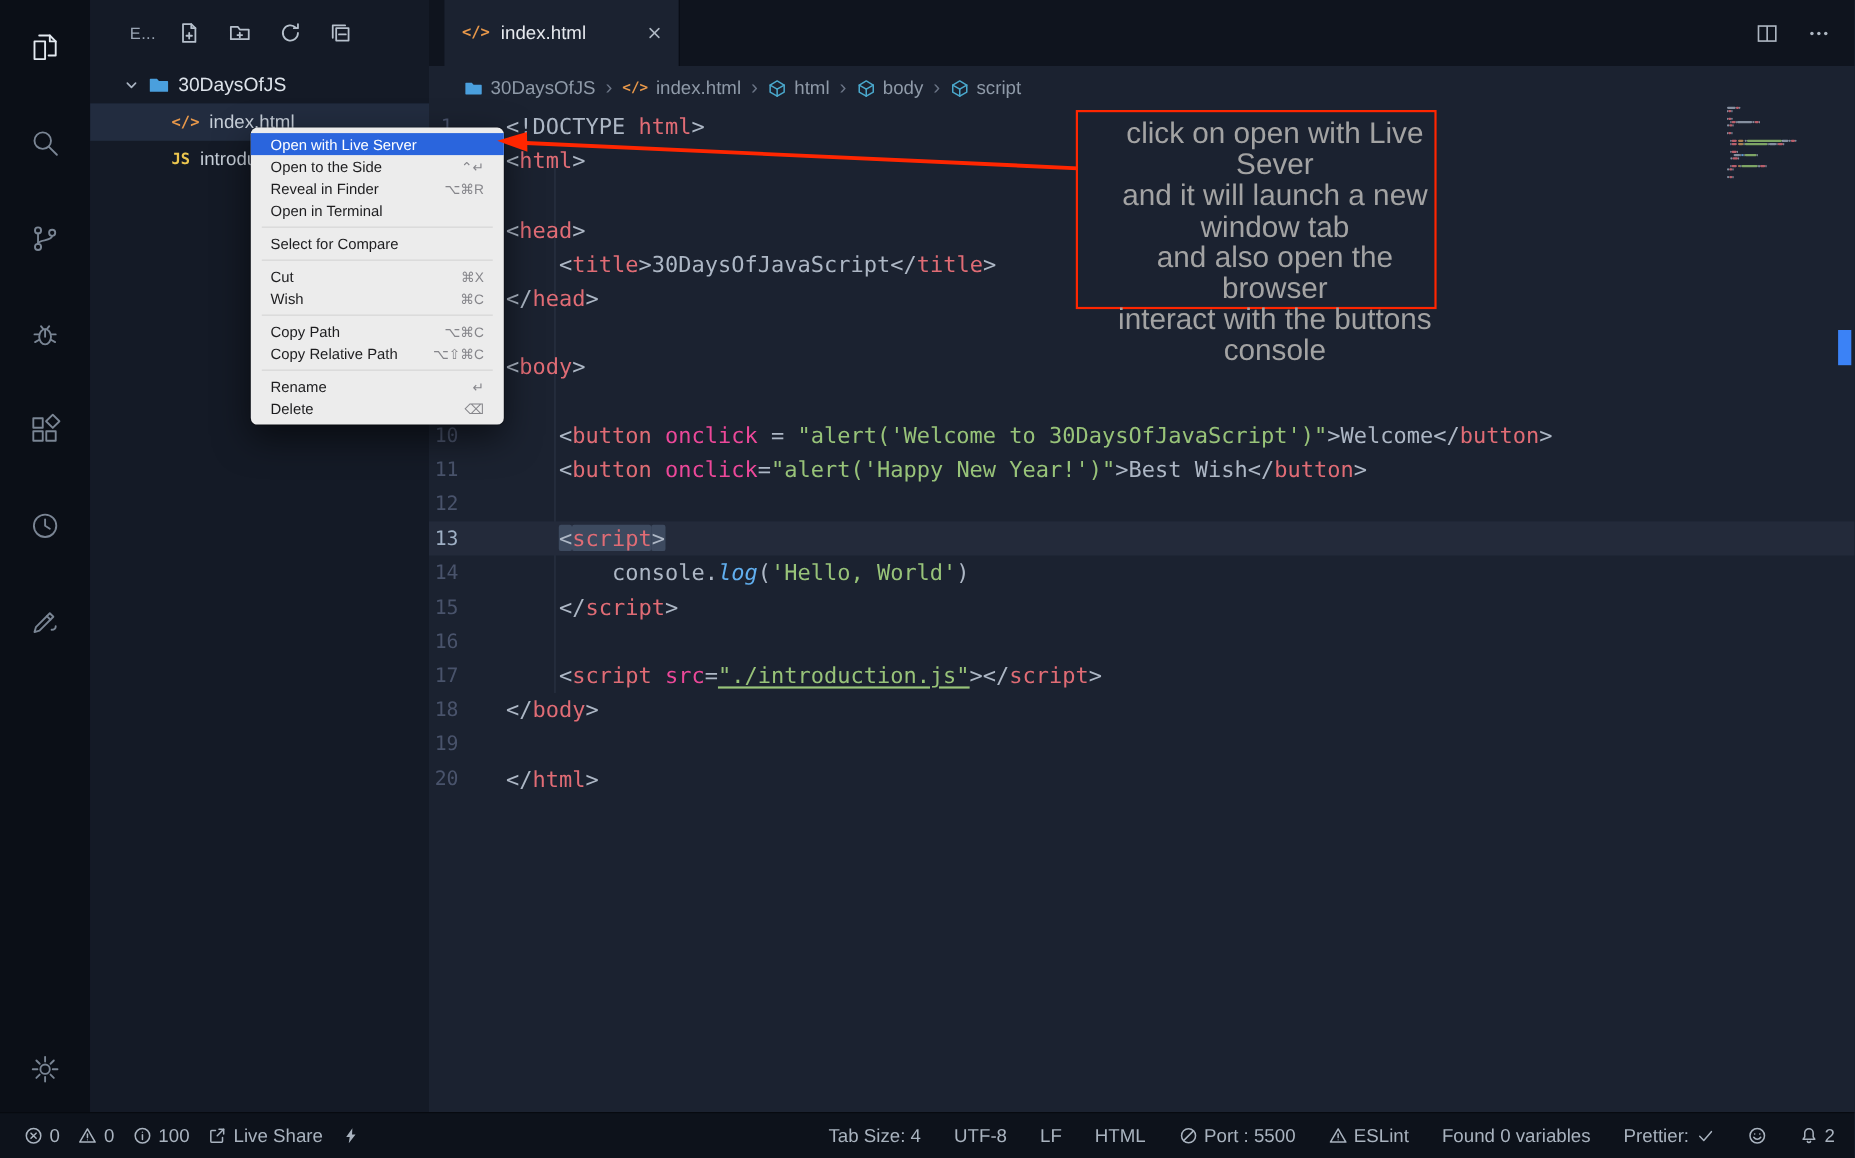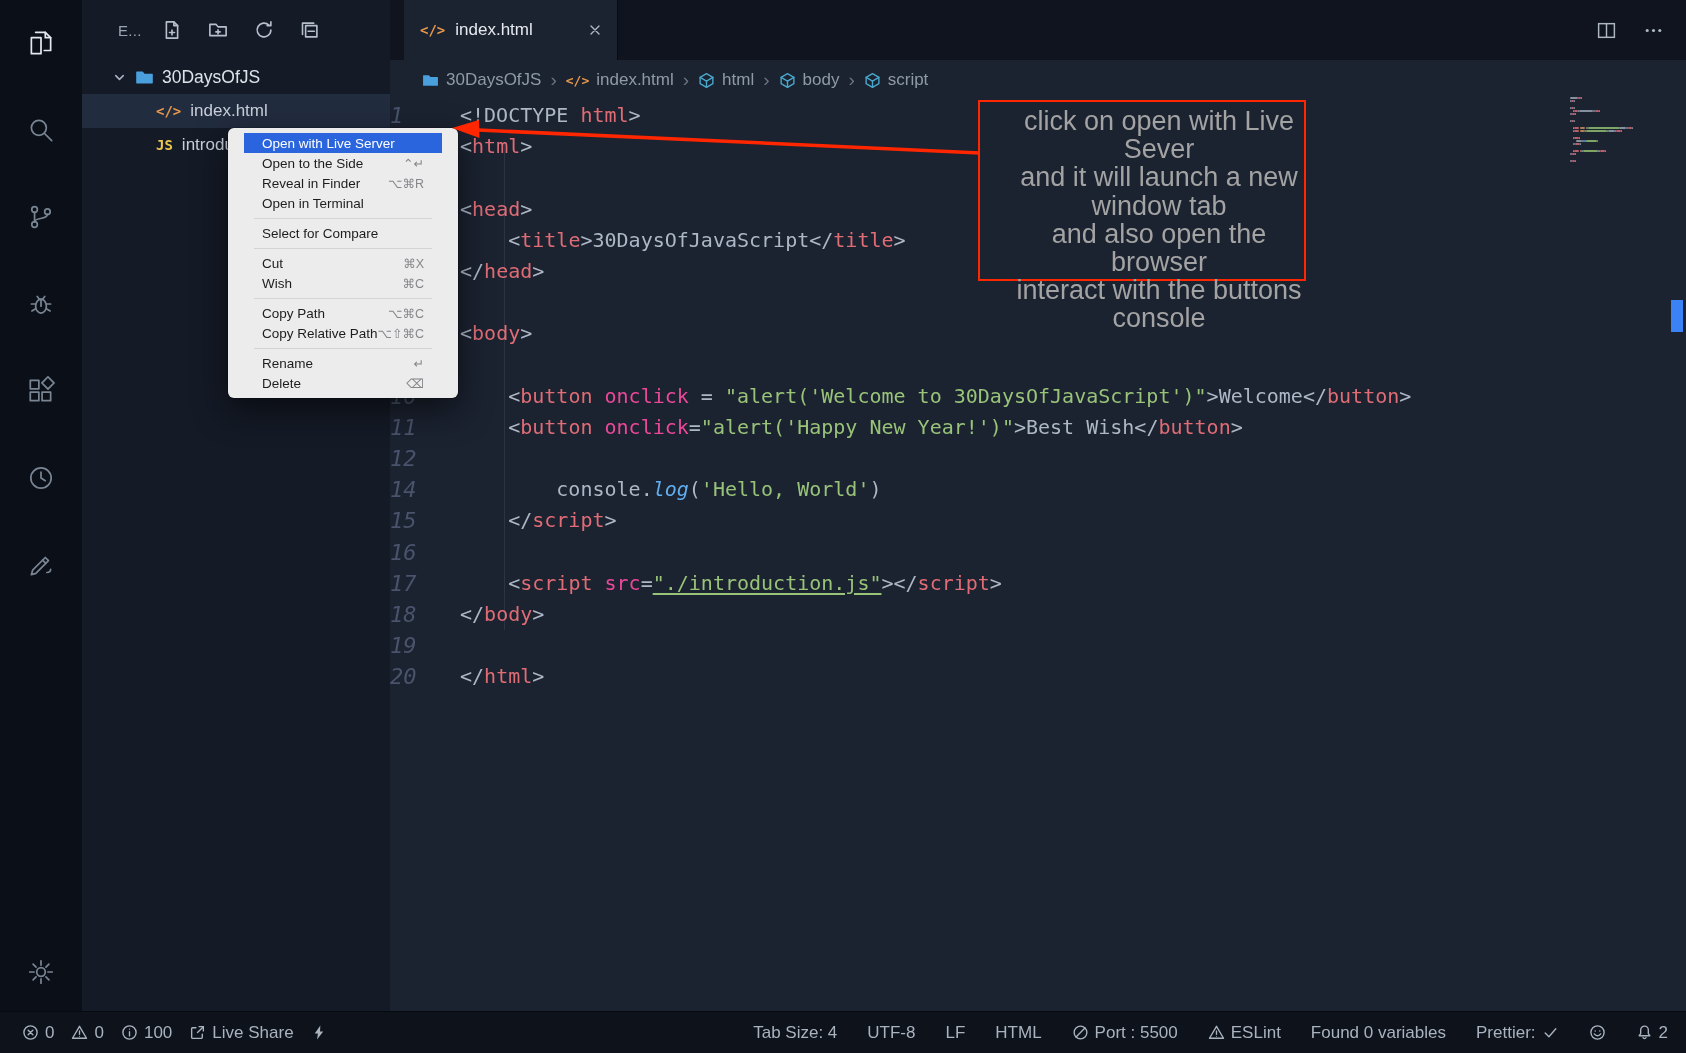--- a/index.html
+++ b/index.html
@@ -46,41 +46,41 @@
   .breadcrumbs { position:absolute; top:60px; left:0; right:0; height:40px; display:flex; align-items:center;
     gap:9px; padding-left:32px; color:#8f9aa8; font-size:17px; }
   .crumb { display:inline-flex; align-items:center; gap:7px; }
   .crumb-ico { width:17px; height:17px; color:#4aa8cc; }
   .crumb-ico.html-ico { width:auto; height:auto; color:#e8984a; font-family:"DejaVu Sans Mono",monospace; font-weight:bold; font-size:13px; }
   .crumb-sep { color:#6b7586; font-size:19px; }
 
   .code { position:absolute; top:100px; left:0; right:0; }
   .code-line { display:flex; height:31.2px; line-height:31.2px; font-family:"DejaVu Sans Mono",monospace;
     font-size:20px; white-space:pre; }
-  .ln { width:70px; text-align:left; padding-right:38px; color:#49536b; font-size:22px; flex:none;font-style:italic; }
+  .ln { width:70px; text-align:center; padding-right:38px; color:#49536b; font-size:18px; flex:none; }
   .code-line.current { background:#232a3a; }
   .code-line.current .ln { color:#9fb0c5; }
   .tk-w { color:#adb7c5; }
   .tk-t { color:#e06c75; }
   .tk-a { color:#ec4899; }
   .tk-s { color:#98c379; }
   .tk-f { color:#61afef;font-style:italic; }
   .tk-su { color:#98c379; text-decoration:underline; text-underline-offset:3px; }
   .tk-hl { background:#3d4a5f; border-radius:2px; }
 
   .indent-guide { position:absolute; left:114px; top:142px; width:1px; height:488px; background:#2c3444; }
 
   .minimap { position:absolute; top:97px; right:16px; width:100px; }
   .mm-row { height:2px; margin-bottom:1.3px; white-space:nowrap; font-size:0; }
   .mm-seg { display:inline-block; height:2px; vertical-align:top; border-radius:1px; opacity:.85; }
   .scroll-marker { position:absolute; right:3px; top:300px; width:12px; height:32px; background:#3b82f6; }
 
   
-  .context-menu { position:absolute; left:228px; top:128px; width:230px; background:#ececec; border-radius:6px;
-    padding:5px 16px; box-shadow:0 12px 32px rgba(0,0,0,.55), 0 0 0 1px rgba(0,0,0,.18); z-index:40; }
+  .context-menu { position:absolute; left:228px; top:116px; width:230px; background:#ececec; border-radius:6px;
+    padding:5px 0; box-shadow:0 12px 32px rgba(0,0,0,.55), 0 0 0 1px rgba(0,0,0,.18); z-index:40; }
   .menu-item { display:flex; justify-content:space-between; align-items:center; height:20px; padding:0 18px;
     font-size:13.5px; color:#1d1d1f; }
   .menu-item.hl { background:#2a65dd; color:#ffffff; }
   .mi-key { color:#86868b; font-size:12.5px; }
   .menu-item.hl .mi-key { color:#dce6ff; }
   .menu-sep { height:1px; background:#d4d4d4; margin:4.5px 10px; }
 
   
   .annotation-box { position:absolute; left:978px; top:100px; width:328px; height:181px; border:2.5px solid #ff2600;
     z-index:30; text-align:center; padding-top:5px; }
@@ -327,20 +327,21 @@
         <div class="code-line" data-interactable="true"><span class="ln" data-interactable="true">3</span><span class="code-text" data-interactable="false"></span></div>
         <div class="code-line" data-interactable="true"><span class="ln" data-interactable="true">4</span><span class="code-text" data-interactable="false"><span class="tk-w">&lt;</span><span class="tk-t">head</span><span class="tk-w">&gt;</span></span></div>
         <div class="code-line" data-interactable="true"><span class="ln" data-interactable="true">5</span><span class="code-text" data-interactable="false"><span class="tk-w">    &lt;</span><span class="tk-t">title</span><span class="tk-w">&gt;</span><span class="tk-w">30DaysOfJavaScript</span><span class="tk-w">&lt;/</span><span class="tk-t">title</span><span class="tk-w">&gt;</span></span></div>
         <div class="code-line" data-interactable="true"><span class="ln" data-interactable="true">6</span><span class="code-text" data-interactable="false"><span class="tk-w">&lt;/</span><span class="tk-t">head</span><span class="tk-w">&gt;</span></span></div>
         <div class="code-line" data-interactable="true"><span class="ln" data-interactable="true">7</span><span class="code-text" data-interactable="false"></span></div>
         <div class="code-line" data-interactable="true"><span class="ln" data-interactable="true">8</span><span class="code-text" data-interactable="false"><span class="tk-w">&lt;</span><span class="tk-t">body</span><span class="tk-w">&gt;</span></span></div>
         <div class="code-line" data-interactable="true"><span class="ln" data-interactable="true">9</span><span class="code-text" data-interactable="false"></span></div>
         <div class="code-line" data-interactable="true"><span class="ln" data-interactable="true">10</span><span class="code-text" data-interactable="false"><span class="tk-w">    &lt;</span><span class="tk-t">button</span><span class="tk-w"> </span><span class="tk-a">onclick</span><span class="tk-w"> = </span><span class="tk-s">"alert('Welcome to 30DaysOfJavaScript')"</span><span class="tk-w">&gt;</span><span class="tk-w">Welcome</span><span class="tk-w">&lt;/</span><span class="tk-t">button</span><span class="tk-w">&gt;</span></span></div>
         <div class="code-line" data-interactable="true"><span class="ln" data-interactable="true">11</span><span class="code-text" data-interactable="false"><span class="tk-w">    &lt;</span><span class="tk-t">button</span><span class="tk-w"> </span><span class="tk-a">onclick</span><span class="tk-w">=</span><span class="tk-s">"alert('Happy New Year!')"</span><span class="tk-w">&gt;</span><span class="tk-w">Best Wish</span><span class="tk-w">&lt;/</span><span class="tk-t">button</span><span class="tk-w">&gt;</span></span></div>
         <div class="code-line" data-interactable="true"><span class="ln" data-interactable="true">12</span><span class="code-text" data-interactable="false"></span></div>
+        <div class="code-line current" data-interactable="true"><span class="ln" data-interactable="true">13</span><span class="code-text" data-interactable="false"><span class="tk-w">    </span><span class="tk-w tk-hl">&lt;</span><span class="tk-t tk-hl">script</span><span class="tk-w tk-hl">&gt;</span></span></div>
         <div class="code-line" data-interactable="true"><span class="ln" data-interactable="true">14</span><span class="code-text" data-interactable="false"><span class="tk-w">        </span><span class="tk-w">console</span><span class="tk-w">.</span><span class="tk-f">log</span><span class="tk-w">(</span><span class="tk-s">'Hello, World'</span><span class="tk-w">)</span></span></div>
         <div class="code-line" data-interactable="true"><span class="ln" data-interactable="true">15</span><span class="code-text" data-interactable="false"><span class="tk-w">    &lt;/</span><span class="tk-t">script</span><span class="tk-w">&gt;</span></span></div>
         <div class="code-line" data-interactable="true"><span class="ln" data-interactable="true">16</span><span class="code-text" data-interactable="false"></span></div>
         <div class="code-line" data-interactable="true"><span class="ln" data-interactable="true">17</span><span class="code-text" data-interactable="false"><span class="tk-w">    &lt;</span><span class="tk-t">script</span><span class="tk-w"> </span><span class="tk-a">src</span><span class="tk-w">=</span><span class="tk-su">"./introduction.js"</span><span class="tk-w">&gt;</span><span class="tk-w">&lt;/</span><span class="tk-t">script</span><span class="tk-w">&gt;</span></span></div>
         <div class="code-line" data-interactable="true"><span class="ln" data-interactable="true">18</span><span class="code-text" data-interactable="false"><span class="tk-w">&lt;/</span><span class="tk-t">body</span><span class="tk-w">&gt;</span></span></div>
         <div class="code-line" data-interactable="true"><span class="ln" data-interactable="true">19</span><span class="code-text" data-interactable="false"></span></div>
         <div class="code-line" data-interactable="true"><span class="ln" data-interactable="true">20</span><span class="code-text" data-interactable="false"><span class="tk-w">&lt;/</span><span class="tk-t">html</span><span class="tk-w">&gt;</span></span></div>
       </div>
     <div class="minimap" data-interactable="true">
         <div class="mm-row" data-interactable="false"><span class="mm-seg" data-interactable="false" style="width: 8px; background: rgb(152, 162, 179);"></span><span class="mm-seg" data-interactable="false" style="width: 3.2px; background: rgb(213, 106, 118);"></span><span class="mm-seg" data-interactable="false" style="width: 0.8px; background: rgb(152, 162, 179);"></span></div>

